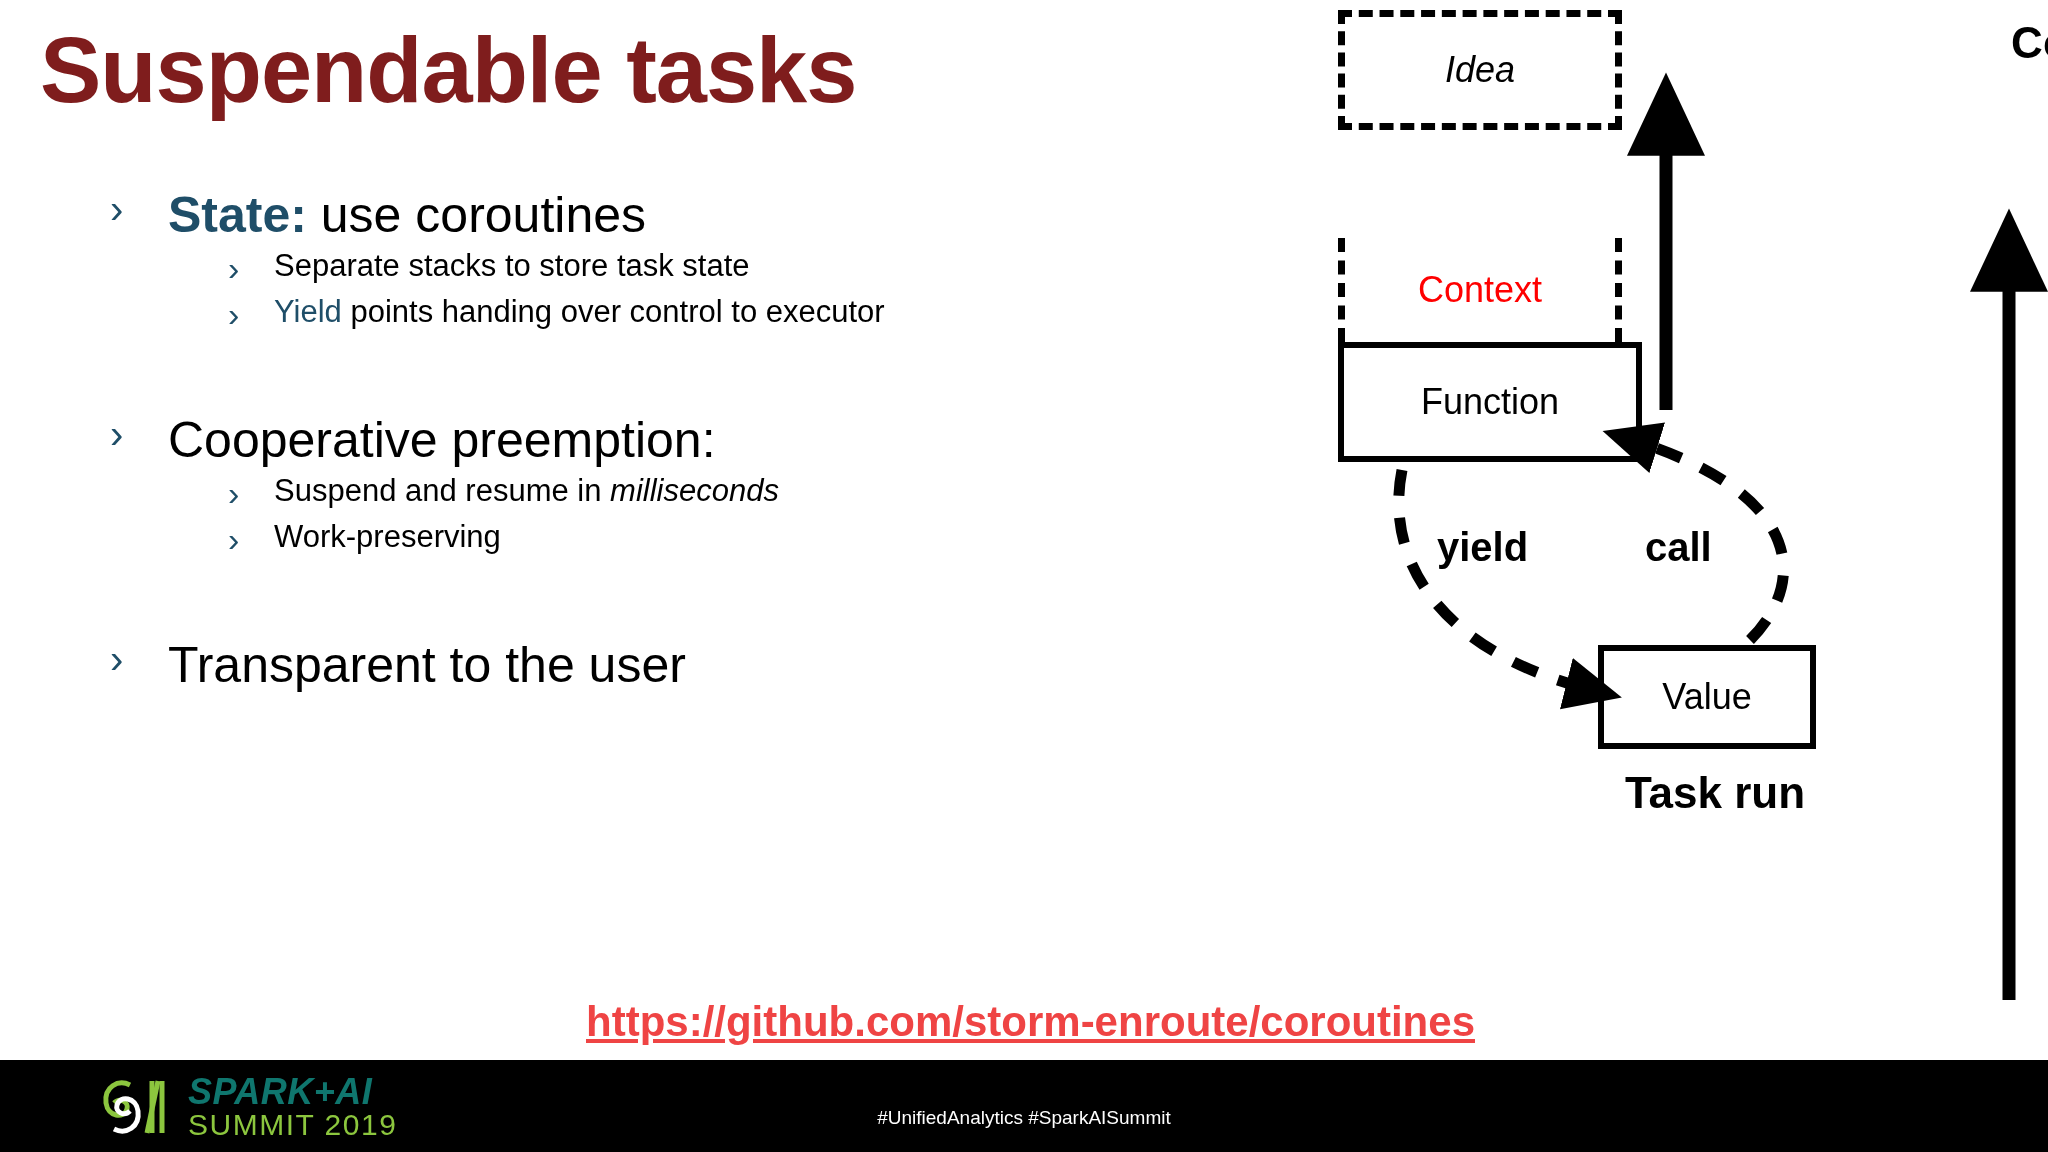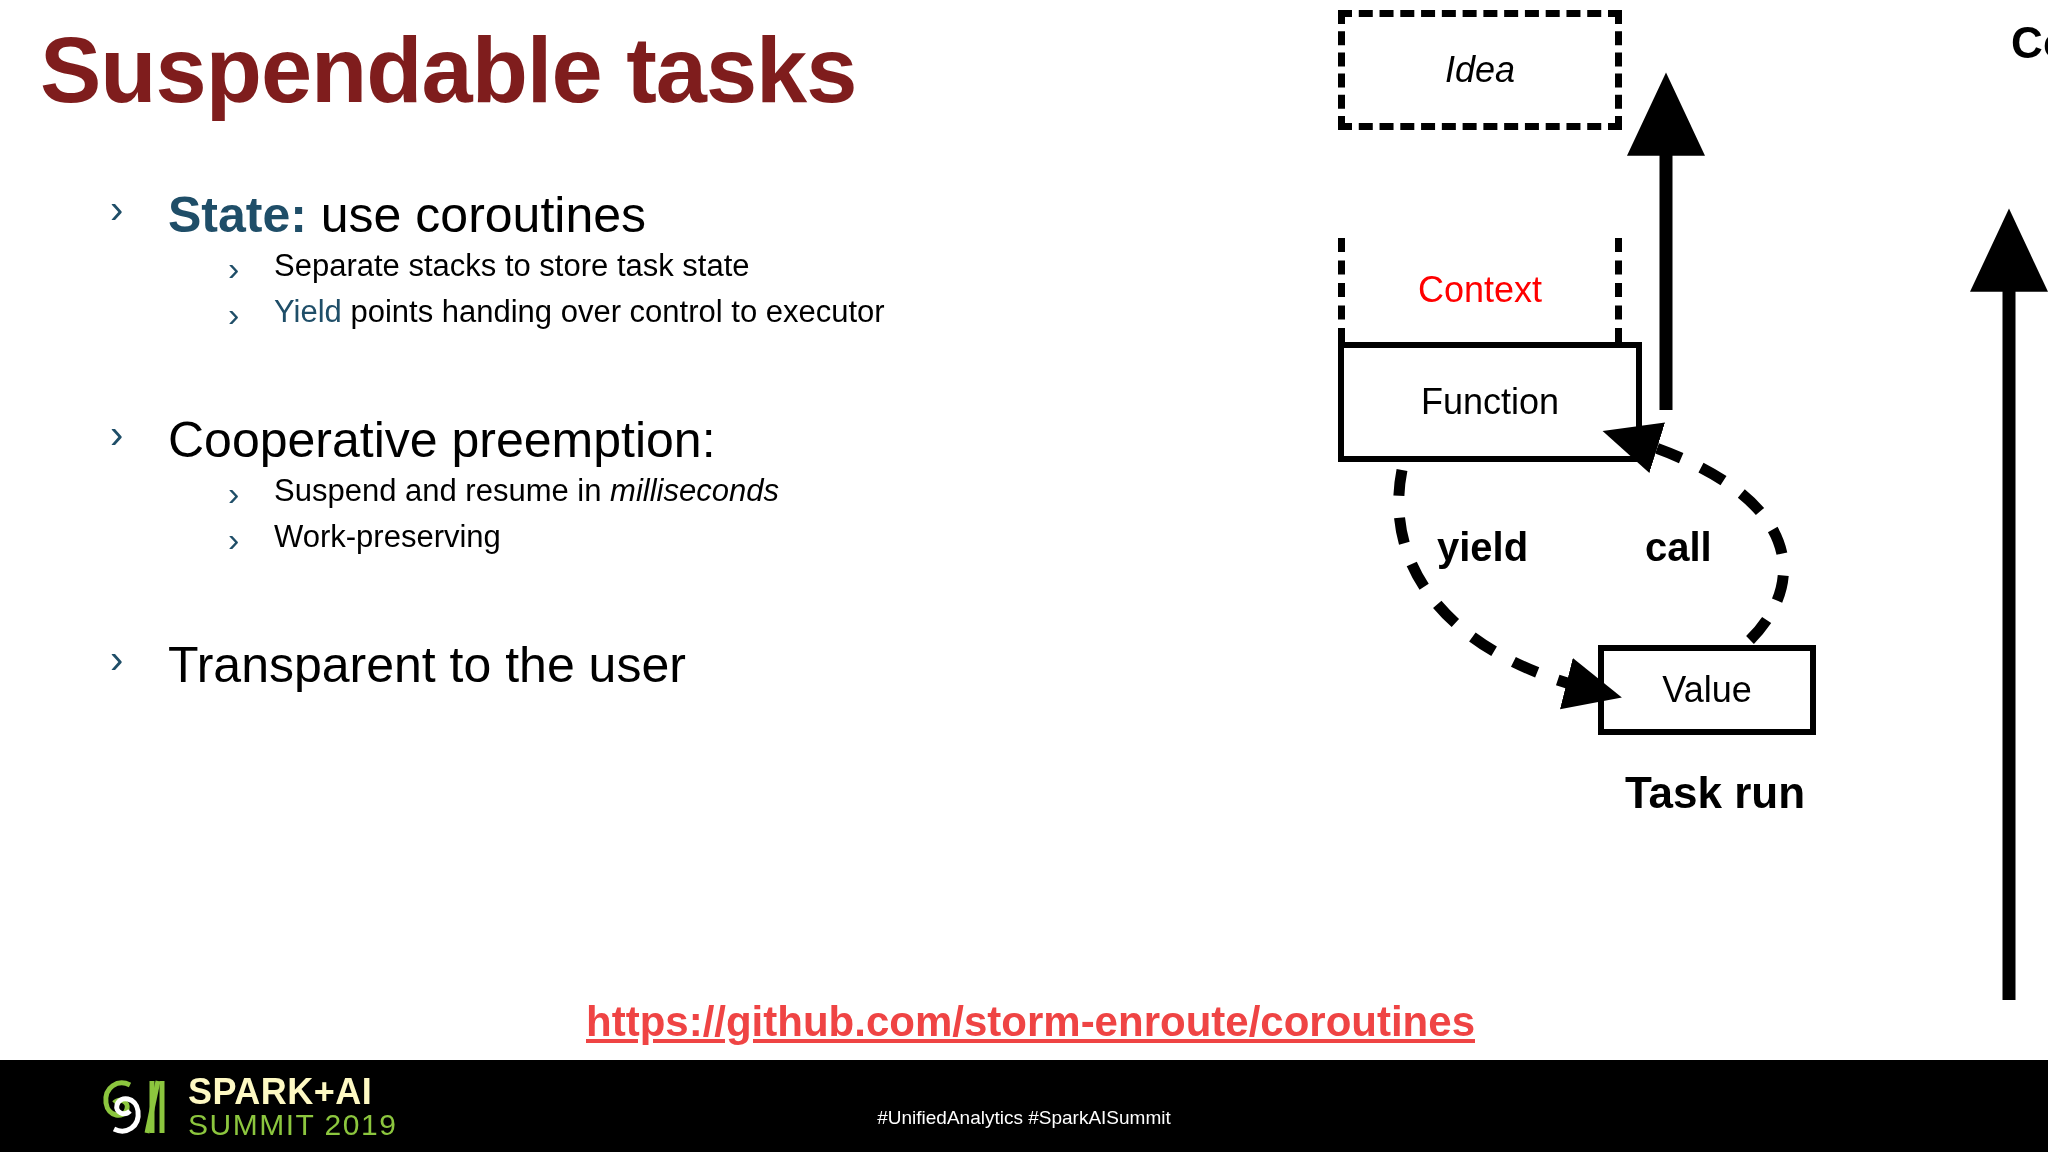--- a/index.html
+++ b/index.html
@@ -143,24 +143,25 @@
   #logo-wrap {
     position: absolute;
     left: 100px;
     top: 14px;
     display: flex;
     align-items: center;
   }
   #logo-mark { margin-right: 14px; }
   #logo-text { line-height: 1.0; }
   #logo-line1 {
-    color: #fef9c3;
+    color: #0f766e;
     font-size: 36px;
     font-weight: bold;
     letter-spacing: 0.5px;
+    font-style: italic;
   }
   #logo-line2 {
     color: #8CC63E;
     font-size: 30px;
     font-weight: normal;
     letter-spacing: 1.5px;
   }
   #hashtags {
     position: absolute;
     left: 0;
@@ -234,21 +235,21 @@
 
 
     <div class="dbox dashed-side" style="left:58px; top:238px; width:284px; height:104px;">
       <span class="red">Context</span>
     </div>
 
     <div class="dbox solid-box" style="left:58px; top:342px; width:304px; height:120px;">
       <span>Function</span>
     </div>
 
-    <div class="dbox solid-box" style="left:318px; top:645px; width:218px; height:90px;">
+    <div class="dbox solid-box" style="left:318px; top:645px; width:218px; height:104px;">
       <span>Value</span>
     </div>
 
     <div class="stack-label" style="left:330px; top:768px; width:210px;">Task run</div>
 
     <div class="stack-label" style="left:690px; top:18px; width:290px;">
       <div>Coroutine</div>
       <div>Stack</div>
     </div>
 

